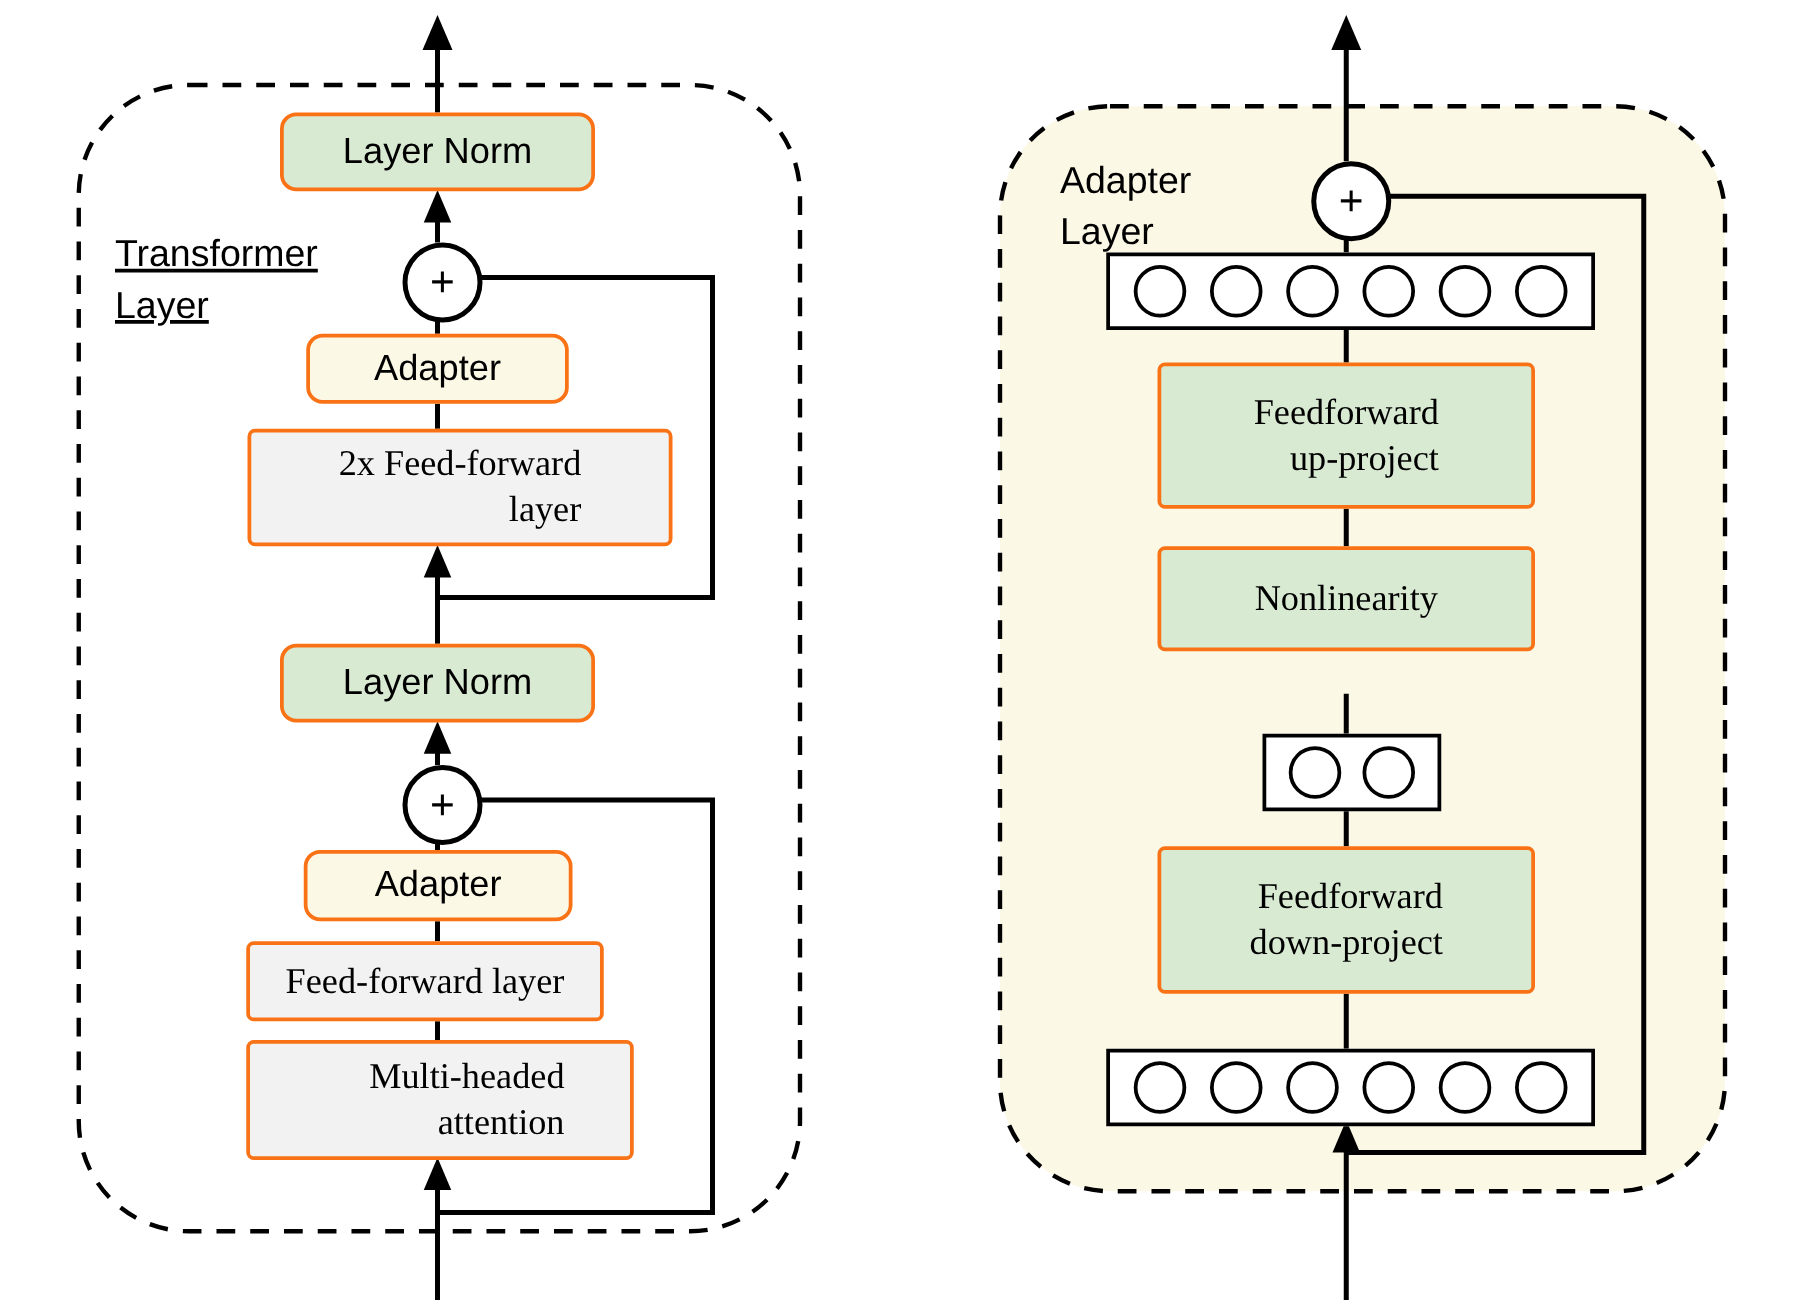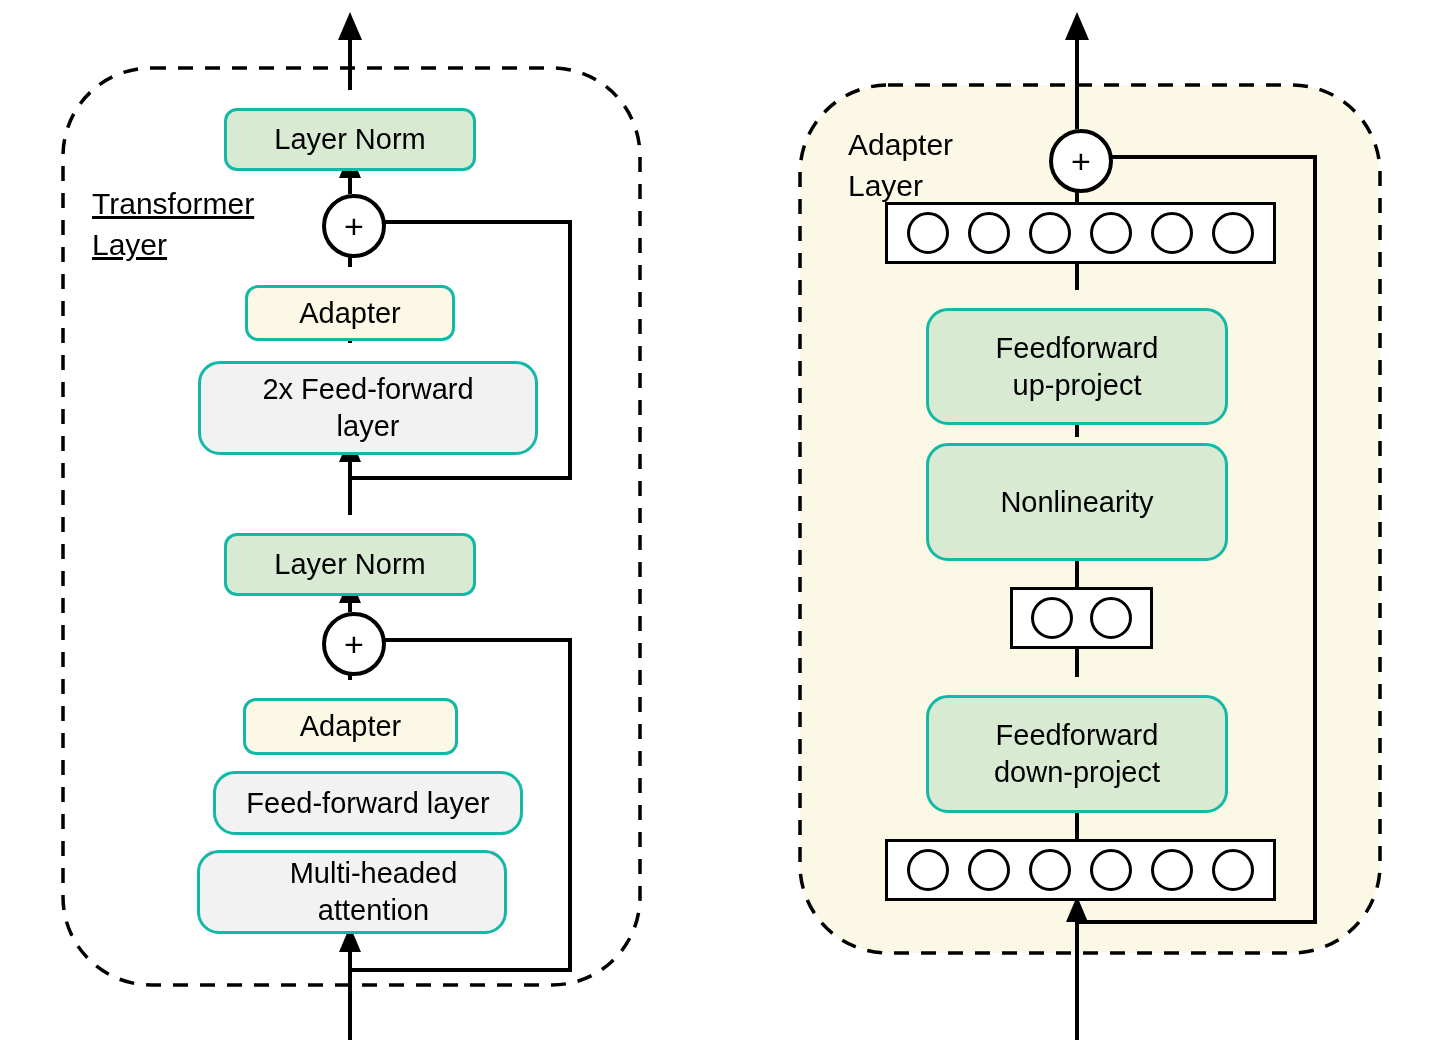--- a/index.html
+++ b/index.html
@@ -11,33 +11,32 @@
     font-family: "Liberation Sans", sans-serif;
     color: #000000;
     overflow: hidden;
   }
   #wires { position: absolute; left: 0; top: 0; z-index: 1; }
   .abs { position: absolute; z-index: 2; box-sizing: border-box; }
   .block {
     display: flex;
     align-items: center;
     justify-content: center;
-    text-align: center;
-    border: 3px solid #14b8a6;
+    text-align: right;
+    border: 3px solid #f97316;
     white-space: pre-line;
     font-size: 29px;
     line-height: 37px;
     background: #ffffff;
-    margin-top: 18px;
   }
   .green  { background: #d9ead3; }
   .gray   { background: #f2f2f2; }
   .yellow { background: #fcf8e6; }
   .r-small { border-radius: 13px; }
-  .r-big   { border-radius: 22px; }
+  .r-big   { border-radius: 6px; font-family: Liberation Serif, serif; }
   .panel-label {
     white-space: pre-line;
     font-size: 30px;
     line-height: 41px;
     z-index: 2;
     position: absolute;
   }
   .plus-node {
     width: 56px; height: 56px;
     border: 4px solid #000000;
@@ -129,23 +128,23 @@
 layer</div>
 
   <div class="abs block green r-small" style="left:224px; top:515px; width:252px; height:63px;">Layer Norm</div>
 
   <div class="plus-node" style="left:322px; top:612px;">
     <span>+</span>
   </div>
 
   <div class="abs block yellow r-small" style="left:243px; top:680px; width:215px; height:57px;">Adapter</div>
 
-  <div class="abs block gray r-big" style="left:213px; top:753px; width:310px; height:64px;">Feed-forward layer</div>
+  <div class="abs block gray r-big" style="left:197px; top:753px; width:286px; height:64px;">Feed-forward layer</div>
 
-  <div class="abs block gray r-big" style="left:197px; top:832px; width:310px; height:84px;padding-left:43px;">Multi-headed
+  <div class="abs block gray r-big" style="left:197px; top:832px; width:310px; height:96px;padding-left:43px;">Multi-headed
 attention</div>
 
   <div class="panel-label" style="left:848px; top:124px;">Adapter
 Layer</div>
 
   <div class="plus-node" style="left:1049px; top:129px;">
     <span>+</span>
   </div>
 
   <div class="vector-box" style="left:885px; top:202px; width:385px; height:56px;">
@@ -153,21 +152,21 @@
     <div class="unit-circle"></div>
     <div class="unit-circle"></div>
     <div class="unit-circle"></div>
     <div class="unit-circle"></div>
     <div class="unit-circle"></div>
   </div>
 
   <div class="abs block green r-big" style="left:926px; top:290px; width:302px; height:117px;">Feedforward
 up-project</div>
 
-  <div class="abs block green r-big" style="left:926px; top:425px; width:302px; height:118px;">Nonlinearity</div>
+  <div class="abs block green r-big" style="left:926px; top:437px; width:302px; height:84px;">Nonlinearity</div>
 
   <div class="vector-box" style="left:1010px; top:587px; width:137px; height:56px;">
     <div class="unit-circle"></div>
     <div class="unit-circle"></div>
   </div>
 
   <div class="abs block green r-big" style="left:926px; top:677px; width:302px; height:118px;">Feedforward
 down-project</div>
 
   <div class="vector-box" style="left:885px; top:839px; width:385px; height:56px;">

